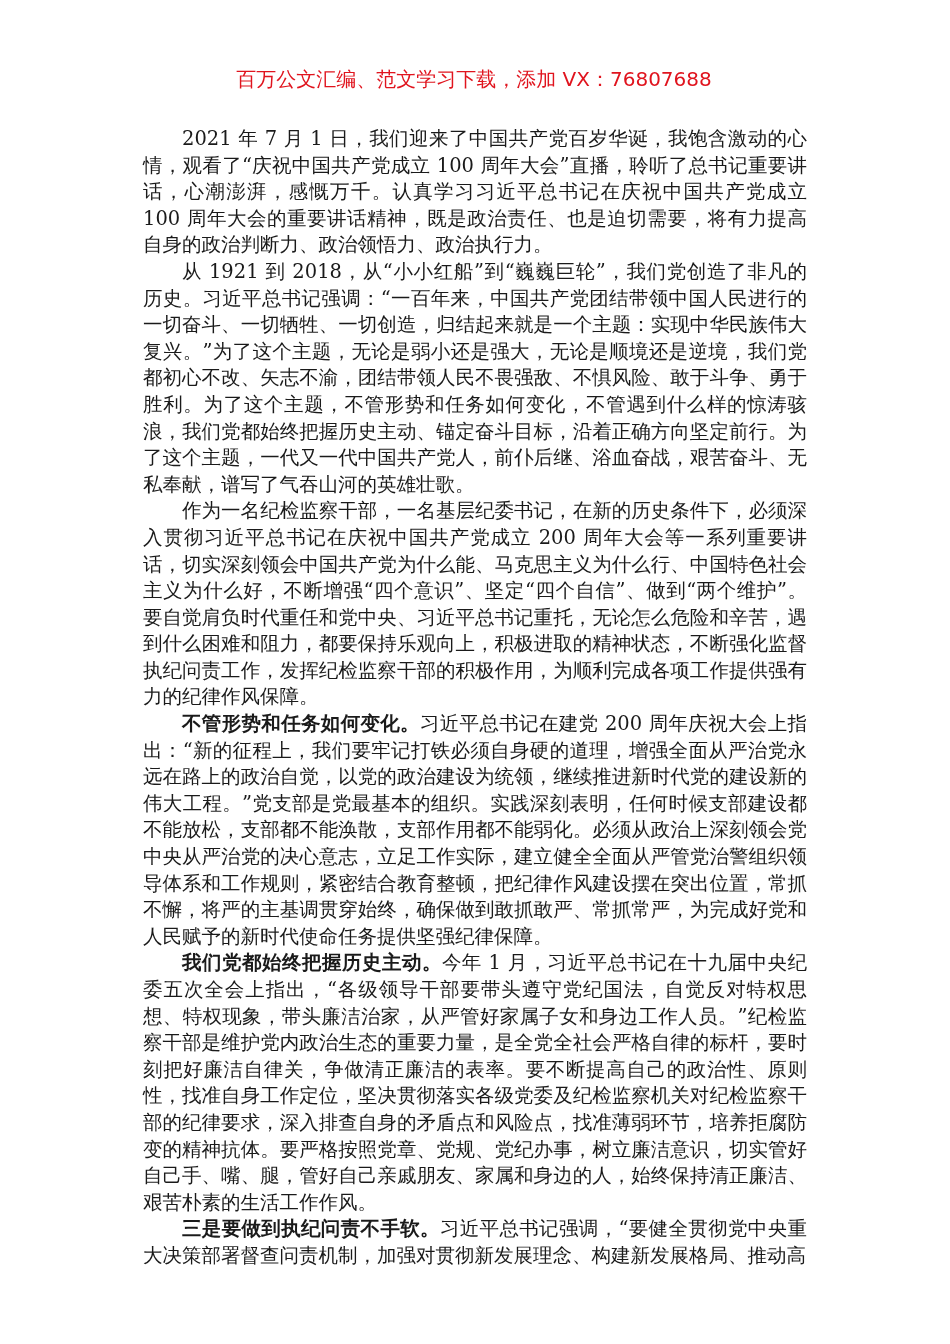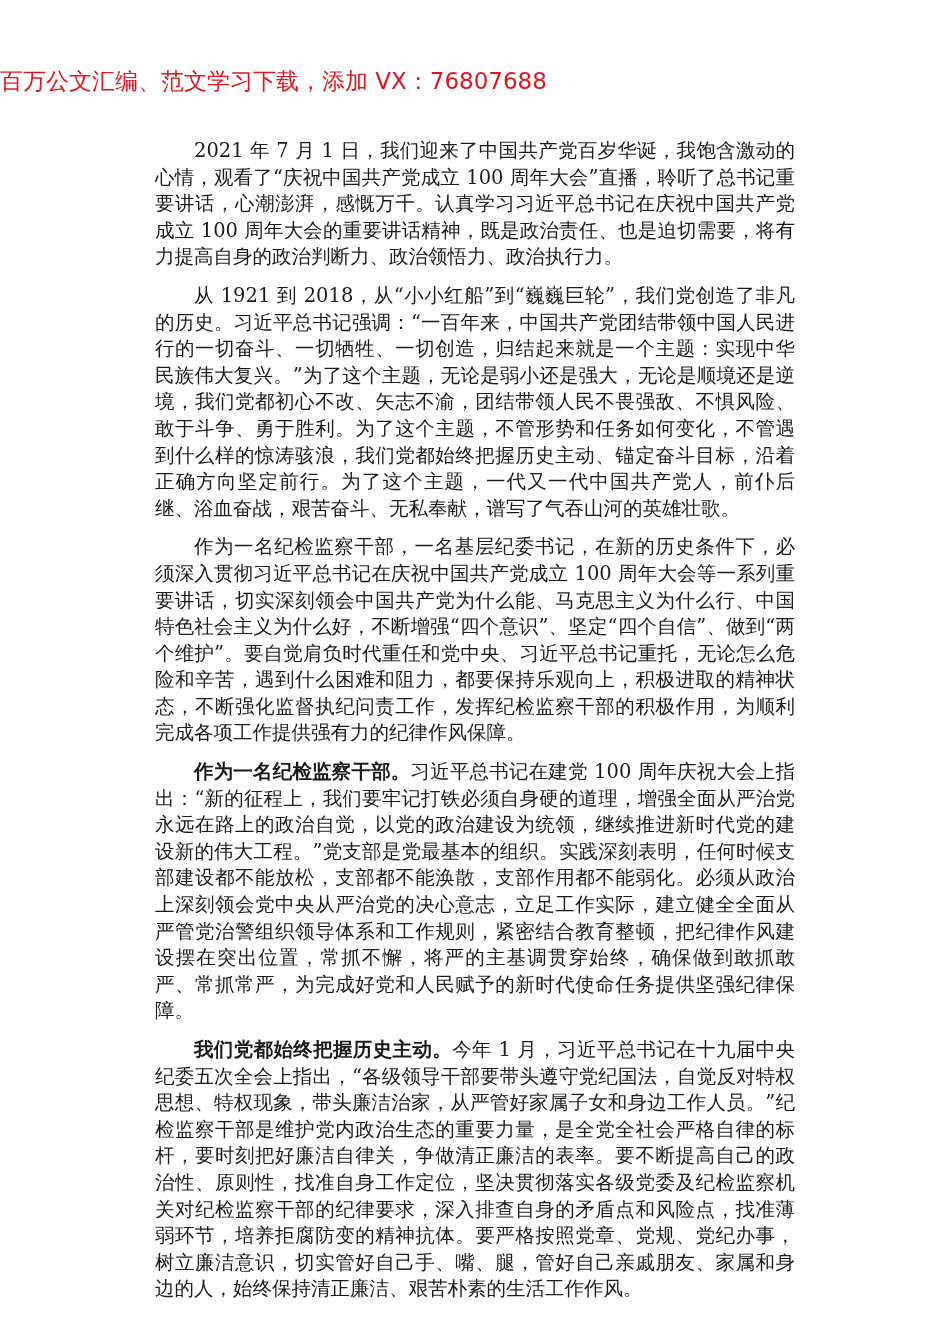--- a/index.html
+++ b/index.html
@@ -1,42 +1,45 @@
 <!DOCTYPE html>
 <html><head>
 <meta charset="utf-8">
 <style>
   html, body { margin: 0; padding: 0; background: #ffffff; }
   body { width: 950px; height: 1344px; position: relative; overflow: hidden; }
   .header {
-    position: absolute; top: 66px; left: 0; width: 948px; text-align: left;
-    color: #e0141e; font-family: "DejaVu Sans", sans-serif; font-size: 23px; letter-spacing: 0px;
+    position: absolute; top: 66px; left: 0; width: 948px; text-align: center;
+    color: #e0141e; font-family: "DejaVu Sans", sans-serif; font-size: 20px; letter-spacing: 0px;
   }
   .page {
     position: absolute; top: 126px; left: 143px; width: 664px;
     font-family: "DejaVu Serif", serif; font-size: 19.5px; line-height: 26.6px;
     color: #1a1a1a; text-align: justify;
   }
-  .para { margin: 12px; text-indent: 2em; }
+  .para { margin: 0; text-indent: 2em; }
   .lead { font-weight: bold; font-family: "DejaVu Sans", sans-serif; }
 </style>
 </head>
 <body>
 
 <div class="header">百万公文汇编、范文学习下载，添加 VX：76807688</div>
 
 <div class="page">
   <p class="para">
     <span>2021 年 7 月 1 日，我们迎来了中国共产党百岁华诞，我饱含激动的心情，观看了“庆祝中国共产党成立 100 周年大会”直播，聆听了总书记重要讲话，心潮澎湃，感慨万千。认真学习习近平总书记在庆祝中国共产党成立 100 周年大会的重要讲话精神，既是政治责任、也是迫切需要，将有力提高自身的政治判断力、政治领悟力、政治执行力。</span>
   </p>
   <p class="para">
     <span>从 1921 到 2018，从“小小红船”到“巍巍巨轮”，我们党创造了非凡的历史。习近平总书记强调：“一百年来，中国共产党团结带领中国人民进行的一切奋斗、一切牺牲、一切创造，归结起来就是一个主题：实现中华民族伟大复兴。”为了这个主题，无论是弱小还是强大，无论是顺境还是逆境，我们党都初心不改、矢志不渝，团结带领人民不畏强敌、不惧风险、敢于斗争、勇于胜利。为了这个主题，不管形势和任务如何变化，不管遇到什么样的惊涛骇浪，我们党都始终把握历史主动、锚定奋斗目标，沿着正确方向坚定前行。为了这个主题，一代又一代中国共产党人，前仆后继、浴血奋战，艰苦奋斗、无私奉献，谱写了气吞山河的英雄壮歌。</span>
   </p>
   <p class="para">
-    <span>作为一名纪检监察干部，一名基层纪委书记，在新的历史条件下，必须深入贯彻习近平总书记在庆祝中国共产党成立 100 周年大会等一系列重要讲话，切实深刻领会中国共产党为什么能、马克思主义为什么行、中国特色社会主义为什么好，不断增强“四个意识”、坚定“四个自信”、做到“两个维护”。要自觉肩负时代重任和党中央、习近平总书记重托，无论怎么危险和辛苦，遇到什么困难和阻力，都要保持乐观向上，积极进取的精神状态，不断强化监督执纪问责工作，发挥纪检监察干部的积极作用，为顺利完成各项工作提供强有力的纪律作风保障。</span>
+    <span>作为一名纪检监察干部，一名基层纪委书记，在新的历史条件下，必须深入贯彻习近平总书记在庆祝中国共产党成立 200 周年大会等一系列重要讲话，切实深刻领会中国共产党为什么能、马克思主义为什么行、中国特色社会主义为什么好，不断增强“四个意识”、坚定“四个自信”、做到“两个维护”。要自觉肩负时代重任和党中央、习近平总书记重托，无论怎么危险和辛苦，遇到什么困难和阻力，都要保持乐观向上，积极进取的精神状态，不断强化监督执纪问责工作，发挥纪检监察干部的积极作用，为顺利完成各项工作提供强有力的纪律作风保障。</span>
   </p>
   <p class="para">
-    <span class="lead">作为一名纪检监察干部。</span><span>习近平总书记在建党 100 周年庆祝大会上指出：“新的征程上，我们要牢记打铁必须自身硬的道理，增强全面从严治党永远在路上的政治自觉，以党的政治建设为统领，继续推进新时代党的建设新的伟大工程。”党支部是党最基本的组织。实践深刻表明，任何时候支部建设都不能放松，支部都不能涣散，支部作用都不能弱化。必须从政治上深刻领会党中央从严治党的决心意志，立足工作实际，建立健全全面从严管党治警组织领导体系和工作规则，紧密结合教育整顿，把纪律作风建设摆在突出位置，常抓不懈，将严的主基调贯穿始终，确保做到敢抓敢严、常抓常严，为完成好党和人民赋予的新时代使命任务提供坚强纪律保障。</span>
+    <span class="lead">不管形势和任务如何变化。</span><span>习近平总书记在建党 200 周年庆祝大会上指出：“新的征程上，我们要牢记打铁必须自身硬的道理，增强全面从严治党永远在路上的政治自觉，以党的政治建设为统领，继续推进新时代党的建设新的伟大工程。”党支部是党最基本的组织。实践深刻表明，任何时候支部建设都不能放松，支部都不能涣散，支部作用都不能弱化。必须从政治上深刻领会党中央从严治党的决心意志，立足工作实际，建立健全全面从严管党治警组织领导体系和工作规则，紧密结合教育整顿，把纪律作风建设摆在突出位置，常抓不懈，将严的主基调贯穿始终，确保做到敢抓敢严、常抓常严，为完成好党和人民赋予的新时代使命任务提供坚强纪律保障。</span>
   </p>
   <p class="para">
     <span class="lead">我们党都始终把握历史主动。</span><span>今年 1 月，习近平总书记在十九届中央纪委五次全会上指出，“各级领导干部要带头遵守党纪国法，自觉反对特权思想、特权现象，带头廉洁治家，从严管好家属子女和身边工作人员。”纪检监察干部是维护党内政治生态的重要力量，是全党全社会严格自律的标杆，要时刻把好廉洁自律关，争做清正廉洁的表率。要不断提高自己的政治性、原则性，找准自身工作定位，坚决贯彻落实各级党委及纪检监察机关对纪检监察干部的纪律要求，深入排查自身的矛盾点和风险点，找准薄弱环节，培养拒腐防变的精神抗体。要严格按照党章、党规、党纪办事，树立廉洁意识，切实管好自己手、嘴、腿，管好自己亲戚朋友、家属和身边的人，始终保持清正廉洁、艰苦朴素的生活工作作风。</span>
   </p>
+  <p class="para">
+    <span class="lead">三是要做到执纪问责不手软。</span><span>习近平总书记强调，“要健全贯彻党中央重大决策部署督查问责机制，加强对贯彻新发展理念、构建新发展格局、推动高</span>
+  </p>
 </div>
 
 </body></html>

